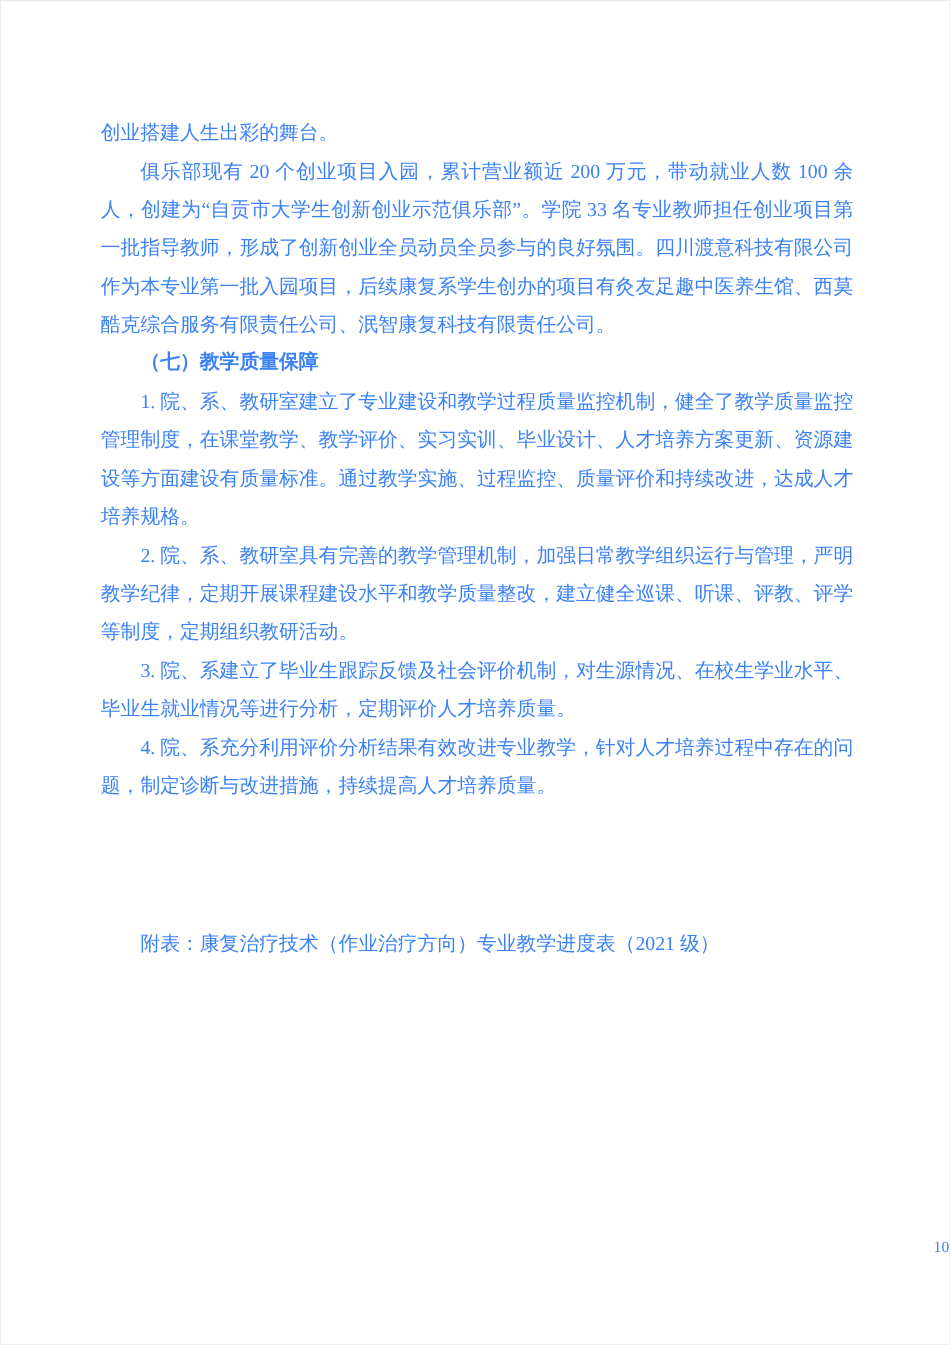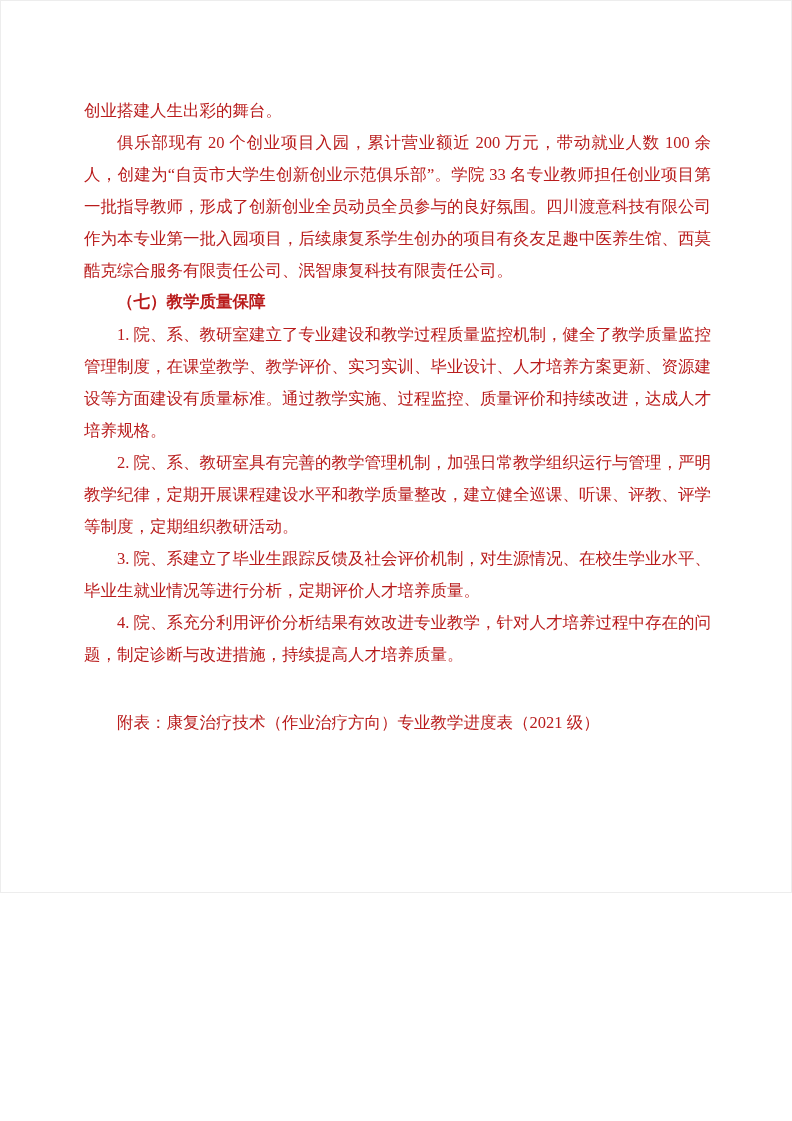--- a/index.html
+++ b/index.html
@@ -3,25 +3,25 @@
 <meta charset="utf-8">
 <style>
   html, body {
     margin: 0;
     padding: 0;
     background: #ffffff;
   }
   .page {
     position: relative;
     width: 792px;
-    height: 893px;
+    height: 1121px;
     background: #ffffff;
     border: 1px solid #ededed;
     box-sizing: border-box;
-    color: #b91c1c;
+    color: #3b82f6;
     font-family: "Liberation Serif", "DejaVu Serif", serif;
     overflow: hidden;
   }
   .content {
     position: absolute;
     top: 94px;
     left: 83px;
     width: 627px;
     font-size: 16.5px;
     line-height: 32px;
@@ -34,29 +34,29 @@
     text-indent: 2em;
   }
   .content p.no-indent {
     text-indent: 0;
   }
   .content p.heading {
     font-weight: bold;
     font-family: Liberation Mono, monospace;
   }
   .content p.attachment {
-    margin-top: 36px;
+    margin-top: 100px;
     text-indent: 2em;
   }
   .page-number {
     position: absolute;
     top: 1030px;
     left: 0;
     width: 100%;
-    text-align: center;
+    text-align: right;
     font-size: 13px;
     line-height: 16px;
   }
 </style>
 </head>
 <body>
 
 <div class="page">
   <div class="content">
     <p class="no-indent">创业搭建人生出彩的舞台。</p>

